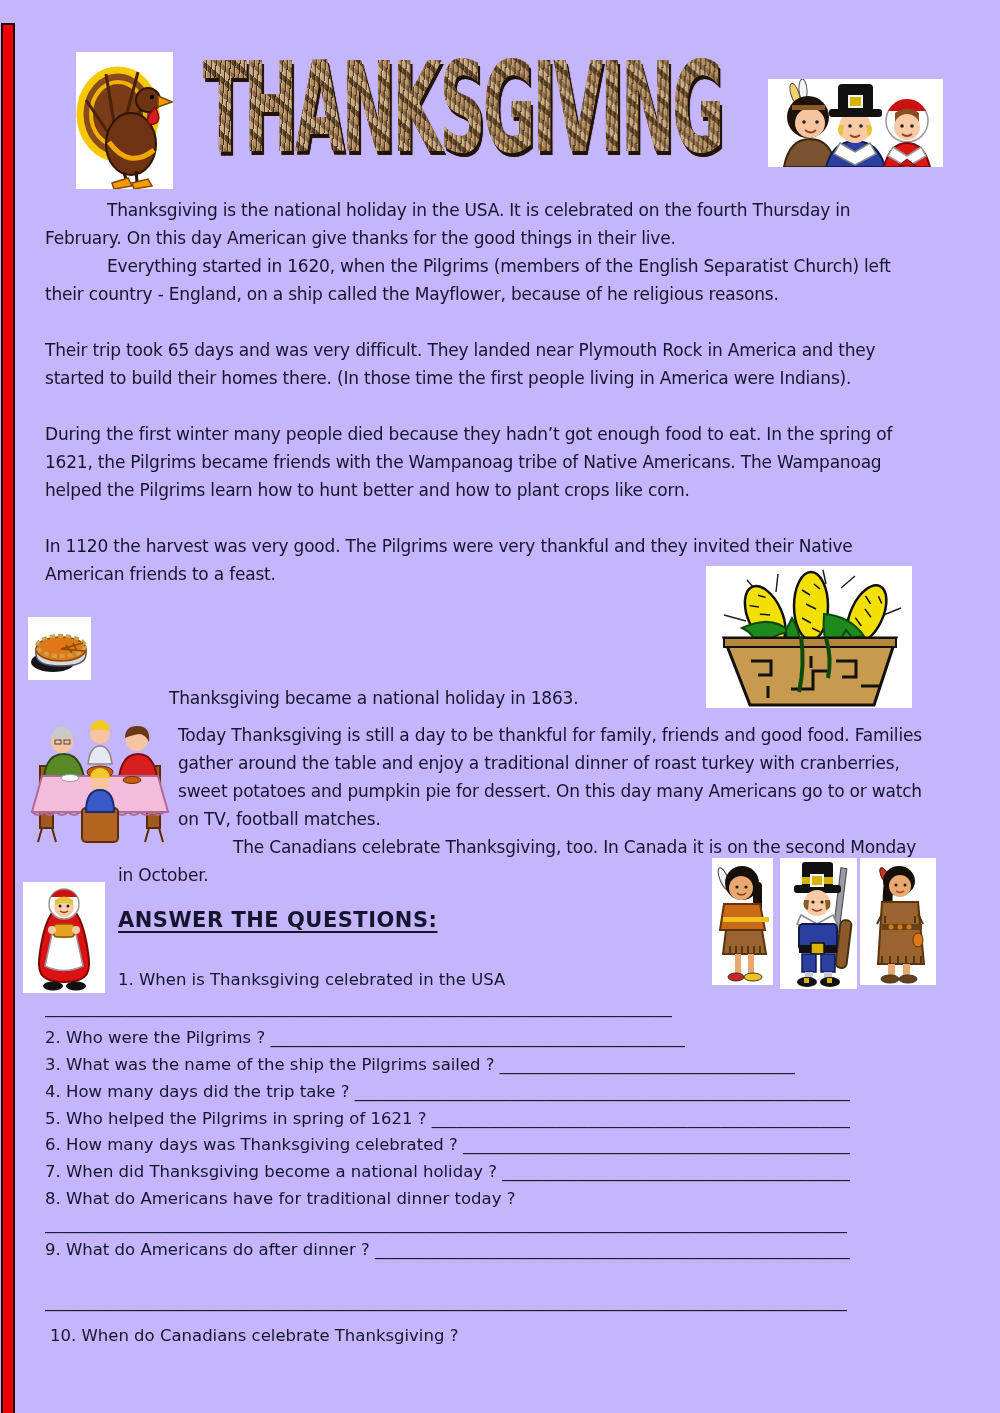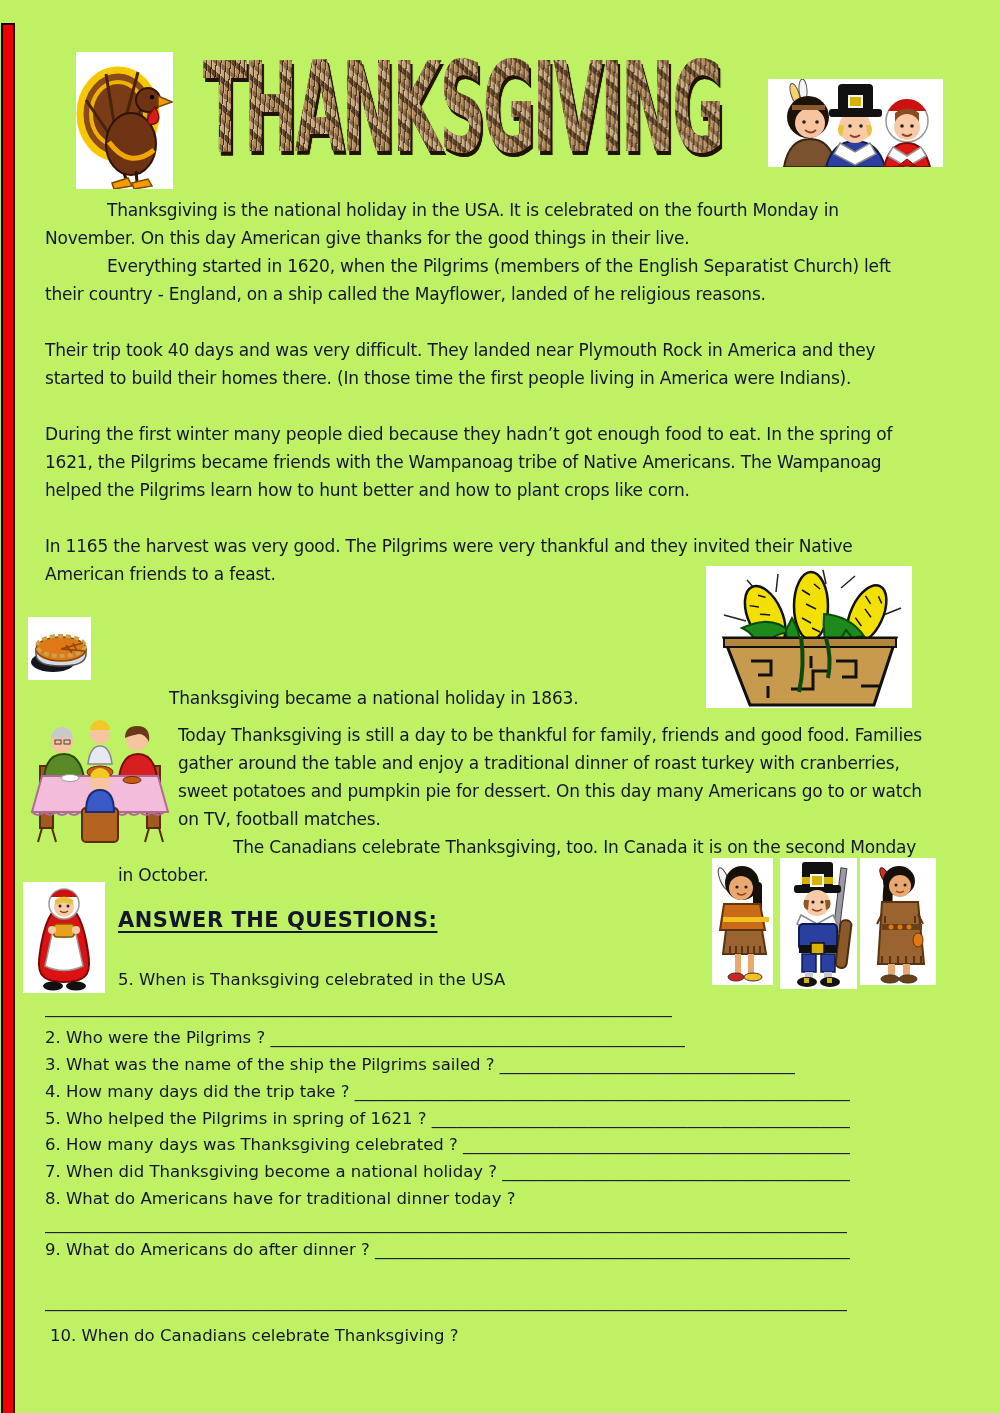--- a/index.html
+++ b/index.html
@@ -1,16 +1,16 @@
 <!DOCTYPE html>
 <html><head>
 <meta charset="utf-8">
 <style>
   html,body{margin:0;padding:0;background:#9a9ab0;}
-  .page{position:relative;width:1000px;height:1413px;background:#bef264;overflow:hidden;
+  .page{position:relative;width:1000px;height:1413px;background:#c4b5fd;overflow:hidden;
         font-family:"DejaVu Sans",sans-serif;color:#15152e;}
   .stripe{position:absolute;left:1px;top:23px;width:10px;height:1392px;background:#ee0000;
           border:2px solid #1d0000;}
   .imgbox{position:absolute;background:#ffffff;}
   .imgfree{position:absolute;}
   .imgbox svg,.imgfree svg{display:block;width:100%;height:100%;}
   .title-wrap{position:absolute;left:203px;top:46px;width:560px;height:124px;}
   .title-text{display:inline-block;white-space:nowrap;font-weight:bold;font-size:124px;line-height:124px;
       letter-spacing:-6px;transform:scaleX(0.52);transform-origin:0 50%;
       background:
@@ -81,25 +81,25 @@
       <circle cx="139" cy="48" r="13" fill="#f8cba6"></circle>
       <circle cx="134" cy="47" r="1.8" fill="#222"></circle>
         <circle cx="144" cy="47" r="1.8" fill="#222"></circle>
       <path d="M134 55 q5 4 10 0" stroke="#90402a" stroke-width="1.8" fill="none"></path>
       <path d="M116 88 q6 -24 23 -24 q17 0 23 24 Z" fill="#dd1515" stroke="#7a0a0a" stroke-width="2"></path>
       <path d="M125 68 l14 9 l14 -9 l5 9 l-19 11 l-19 -11 Z" fill="#fff" stroke="#999" stroke-width="1.5"></path>
       <path d="M139 80 l-9 7 l9 0 l9 0 l-9 -7 Z" fill="#cc1111" stroke="#7a0a0a"></path>
     </svg>
   </div>
 
-  <div class="para ind" style="left:45px;top:196px;width:880px;">Thanksgiving is the national holiday in the USA. It is celebrated on the fourth Monday in November. On this day American give thanks for the good things in their live.</div>
-  <div class="para ind" style="left:45px;top:252px;width:880px;">Everything started in 1620, when the Pilgrims (members of the English Separatist Church) left their country - England, on a ship called the Mayflower, landed of he religious reasons.</div>
-  <div class="para" style="left:45px;top:336px;width:880px;">Their trip took 40 days and was very difficult. They landed near Plymouth Rock in America and they started to build their homes there. (In those time the first people living in America were Indians).</div>
+  <div class="para ind" style="left:45px;top:196px;width:880px;">Thanksgiving is the national holiday in the USA. It is celebrated on the fourth Thursday in February. On this day American give thanks for the good things in their live.</div>
+  <div class="para ind" style="left:45px;top:252px;width:880px;">Everything started in 1620, when the Pilgrims (members of the English Separatist Church) left their country - England, on a ship called the Mayflower, because of he religious reasons.</div>
+  <div class="para" style="left:45px;top:336px;width:880px;">Their trip took 65 days and was very difficult. They landed near Plymouth Rock in America and they started to build their homes there. (In those time the first people living in America were Indians).</div>
   <div class="para" style="left:45px;top:420px;width:880px;">During the first winter many people died because they hadn’t got enough food to eat. In the spring of 1621, the Pilgrims became friends with the Wampanoag tribe of Native Americans. The Wampanoag helped the Pilgrims learn how to hunt better and how to plant crops like corn.</div>
-  <div class="para" style="left:45px;top:532px;width:880px;">In 1165 the harvest was very good. The Pilgrims were very thankful and they invited their Native American friends to a feast.</div>
+  <div class="para" style="left:45px;top:532px;width:880px;">In 1120 the harvest was very good. The Pilgrims were very thankful and they invited their Native American friends to a feast.</div>
   <div class="para" style="left:169px;top:684px;width:620px;">Thanksgiving became a national holiday in 1863.</div>
   <div class="para" style="left:118px;top:833px;width:800px;text-indent:115px;">The Canadians celebrate Thanksgiving, too. In Canada it is on the second Monday in October.</div>
   <div class="para" style="left:178px;top:721px;width:748px;">Today Thanksgiving is still a day to be thankful for family, friends and good food. Families gather around the table and enjoy a traditional dinner of roast turkey with cranberries, sweet potatoes and pumpkin pie for dessert. On this day many Americans go to or watch on TV, football matches.</div>
 
   <div class="imgbox" style="left:28px;top:617px;width:63px;height:63px;">
     <svg viewBox="0 0 63 63">
       <ellipse cx="25" cy="45" rx="22" ry="10" fill="#15151c"></ellipse>
       <path d="M8 37 q0 12 25 12 q25 0 25 -12 l0 -5 l-50 0 Z" fill="#d9d9e4" stroke="#555" stroke-width="1.5"></path>
       <ellipse cx="33" cy="32" rx="25" ry="12" fill="#e07818" stroke="#8a4a00" stroke-width="1.5"></ellipse>
       <ellipse cx="33" cy="29" rx="24" ry="10" fill="none" stroke="#caa24e" stroke-width="4" stroke-dasharray="5 3"></ellipse>
@@ -245,21 +245,21 @@
         <circle cx="49" cy="69" r="2.5" fill="#e07818"></circle>
       <ellipse cx="58" cy="82" rx="5" ry="7" fill="#e07818" stroke="#6a3408"></ellipse>
       <path d="M22 98 v8 M30 98 v8 M38 98 v8 M46 98 v8 M54 98 v8 M61 98 v8" stroke="#5a3410" stroke-width="2"></path>
       <rect x="28" y="106" width="7" height="12" fill="#e8a870"></rect>
       <rect x="43" y="106" width="7" height="12" fill="#e8a870"></rect>
       <ellipse cx="30" cy="121" rx="9" ry="4" fill="#6a4018" stroke="#333"></ellipse>
       <ellipse cx="48" cy="121" rx="9" ry="4" fill="#6a4018" stroke="#333"></ellipse>
     </svg>
   </div>
 
-  <div class="qrow" style="left:118px;top:968px;width:620px;">5. When is Thanksgiving celebrated in the USA</div>
+  <div class="qrow" style="left:118px;top:968px;width:620px;">1. When is Thanksgiving celebrated in the USA</div>
   <div class="qrow" style="left:45px;top:996px;width:627px;">________________________________________________________________________________</div>
   <div class="qrow" style="left:45px;top:1026px;width:640px;">2. Who were the Pilgrims ? ____________________________________________________________</div>
   <div class="qrow" style="left:45px;top:1053px;width:750px;">3. What was the name of the ship the Pilgrims sailed ? ________________________________________</div>
   <div class="qrow" style="left:45px;top:1080px;width:805px;">4. How many days did the trip take ? ______________________________________________________________________</div>
   <div class="qrow" style="left:45px;top:1107px;width:805px;">5. Who helped the Pilgrims in spring of 1621 ? ____________________________________________________________</div>
   <div class="qrow" style="left:45px;top:1133px;width:805px;">6. How many days was Thanksgiving celebrated ? ____________________________________________________________</div>
   <div class="qrow" style="left:45px;top:1160px;width:805px;">7. When did Thanksgiving become a national holiday ? ____________________________________________________</div>
   <div class="qrow" style="left:45px;top:1187px;width:700px;">8. What do Americans have for traditional dinner today ?</div>
   <div class="qrow" style="left:45px;top:1212px;width:802px;">____________________________________________________________________________________________________</div>
   <div class="qrow" style="left:45px;top:1238px;width:805px;">9. What do Americans do after dinner ? ______________________________________________________________________</div>

